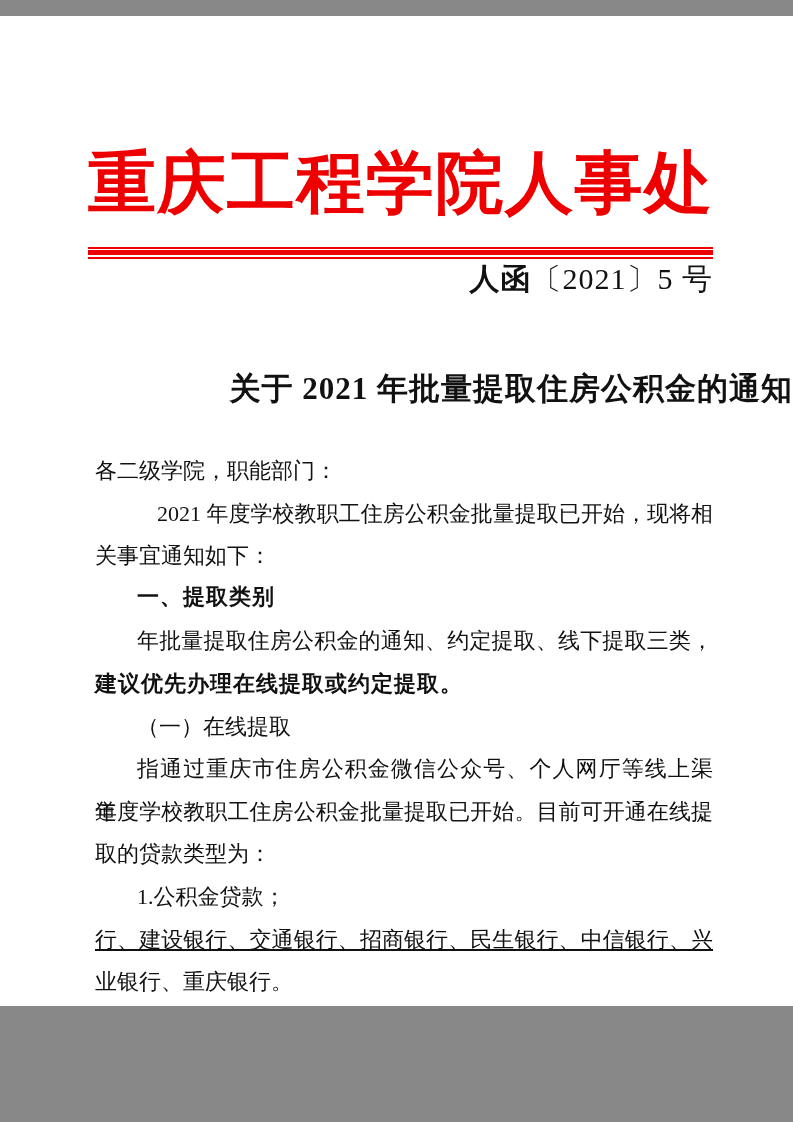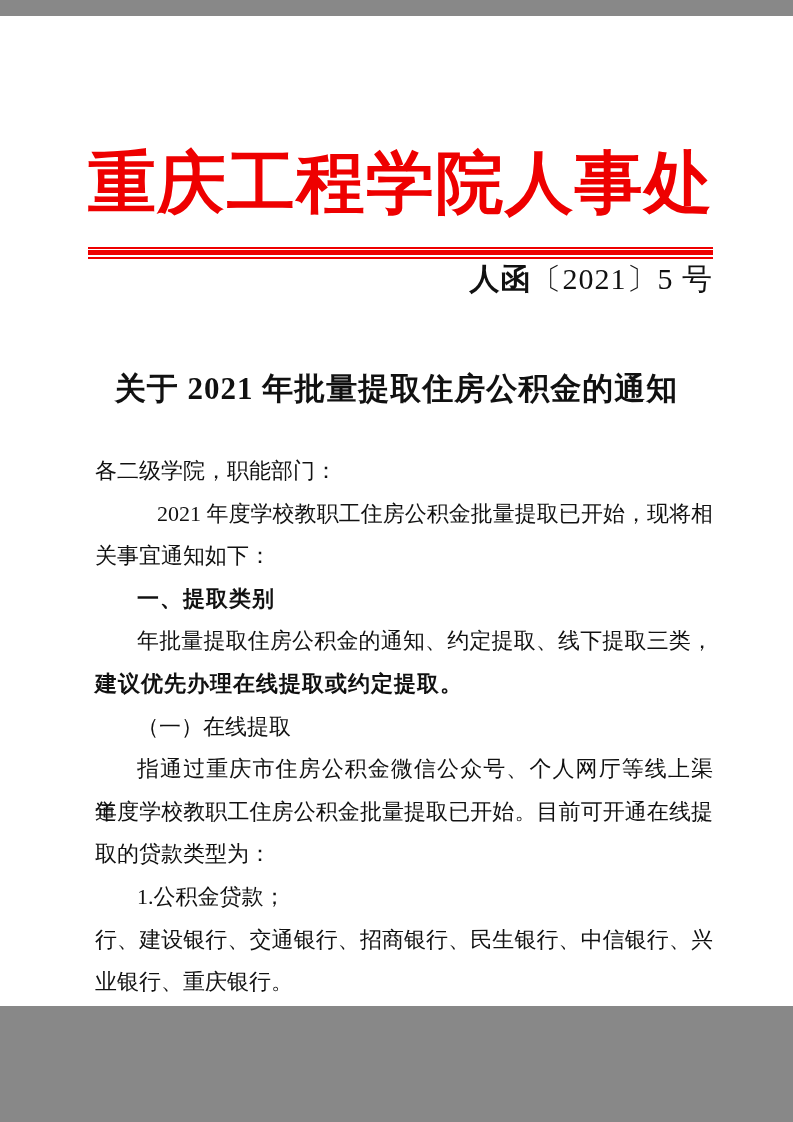--- a/index.html
+++ b/index.html
@@ -30,38 +30,38 @@
   
   .doc-number {
     position:absolute; top:248px; left:88px; width:625px; height:30px;
     line-height:30px; text-align:right;
     font-size:30px; letter-spacing:1px;
   }
   .doc-number .bold-part { font-weight:bold; }
   
   .doc-title {
     position:absolute; top:350px; left:0; width:793px; height:46px;
-    line-height:46px; text-align:center;
+    line-height:46px; text-align:right;
     font-size:31px; font-weight:bold; letter-spacing:1px;
   }
   
   .doc-body {
     position:absolute; top:434px; left:95px; width:618px;
     font-size:22px;
   }
   .doc-body .line {
     height:42.6px; line-height:42.6px;
     white-space:nowrap;
   }
   .doc-body .line.fill {
     white-space:normal;
     text-align:justify; text-align-last:justify;
   }
   .doc-body .line.heading {
-    font-family:Liberation Serif, serif;
+    font-family:Liberation Mono, monospace;
     font-weight:bold;
     letter-spacing:1px;
   }
   .doc-body .line.bold { font-weight:bold; letter-spacing:1px; }
 </style>
 </head>
 <body>
 
 <div class="page" style="color: rgb(17, 17, 17);">
 
@@ -86,17 +86,17 @@
       <div class="line fill" style="text-indent: 62px;">2021 年度学校教职工住房公积金批量提取已开始，现将相</div>
       <div class="line" style="text-indent: 0px;">关事宜通知如下：</div>
       <div class="line heading" style="text-indent: 42px;">一、提取类别</div>
       <div class="line fill" style="text-indent: 42px;">年批量提取住房公积金的通知、约定提取、线下提取三类，</div>
       <div class="line bold" style="text-indent: 0px;">建议优先办理在线提取或约定提取。</div>
       <div class="line" style="text-indent: 42px;">（一）在线提取</div>
       <div class="line fill" style="text-indent: 42px;">指通过重庆市住房公积金微信公众号、个人网厅等线上渠道，</div>
       <div class="line fill" style="text-indent: 0px;">年度学校教职工住房公积金批量提取已开始。目前可开通在线提</div>
       <div class="line" style="text-indent: 0px;">取的贷款类型为：</div>
       <div class="line" style="text-indent: 42px;">1.公积金贷款；</div>
-      <div class="line fill" style="text-indent: 0px;">行、建设银行、交通银行、招商银行、民生银行、中信银行、兴</div>
+      <div class="line fill" style="text-indent: 0px; text-decoration: underline;">行、建设银行、交通银行、招商银行、民生银行、中信银行、兴</div>
       <div class="line" style="text-indent: 0px;">业银行、重庆银行。</div>
     </div>
 
 </div>
 
 </body></html>

